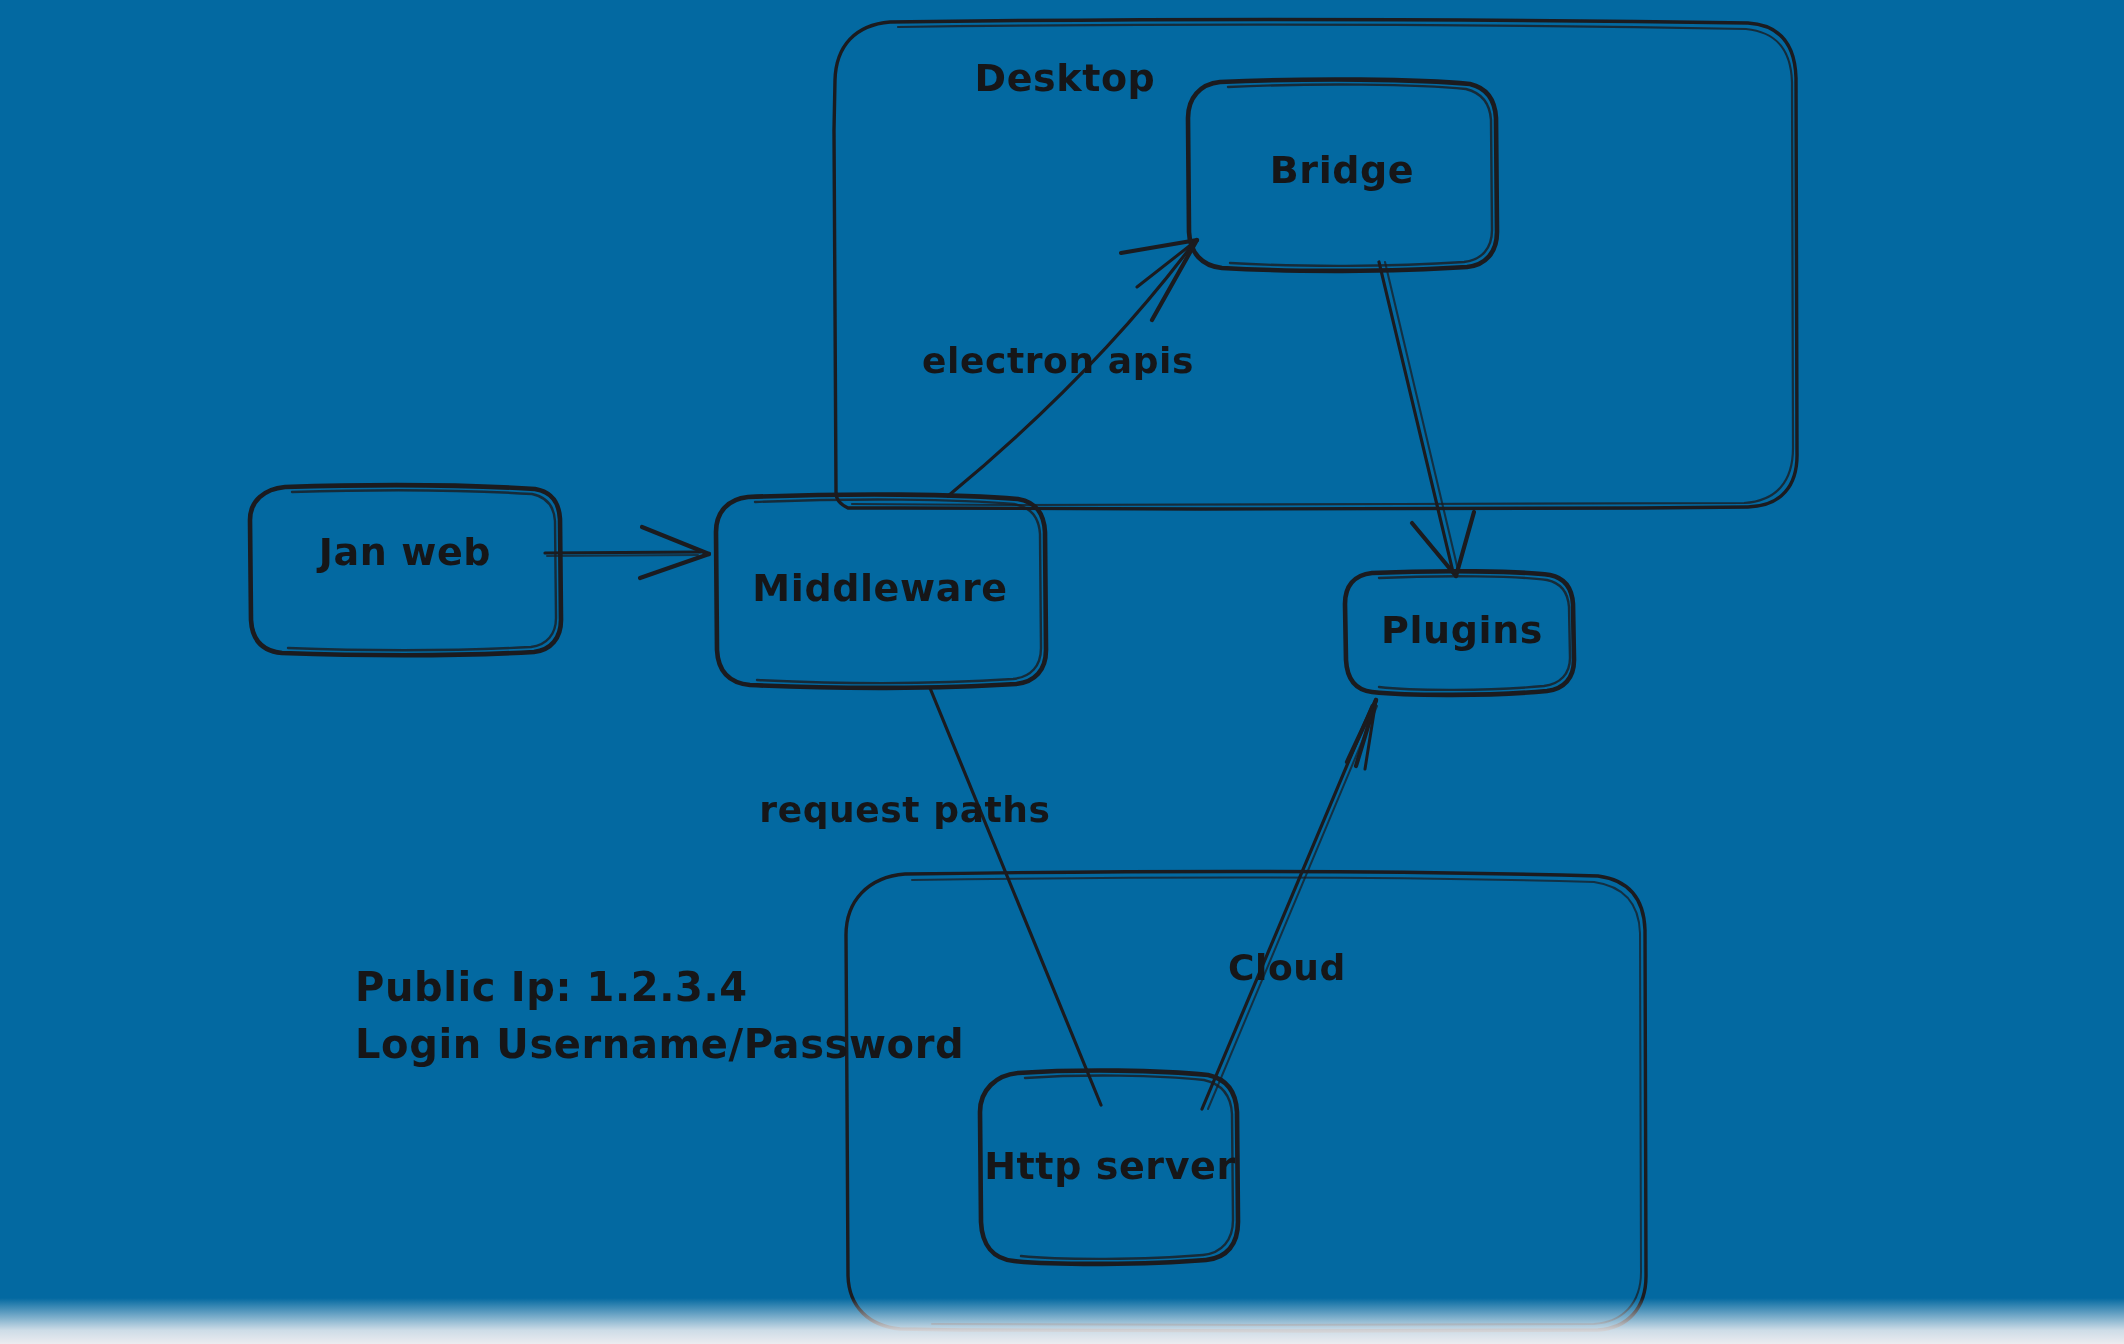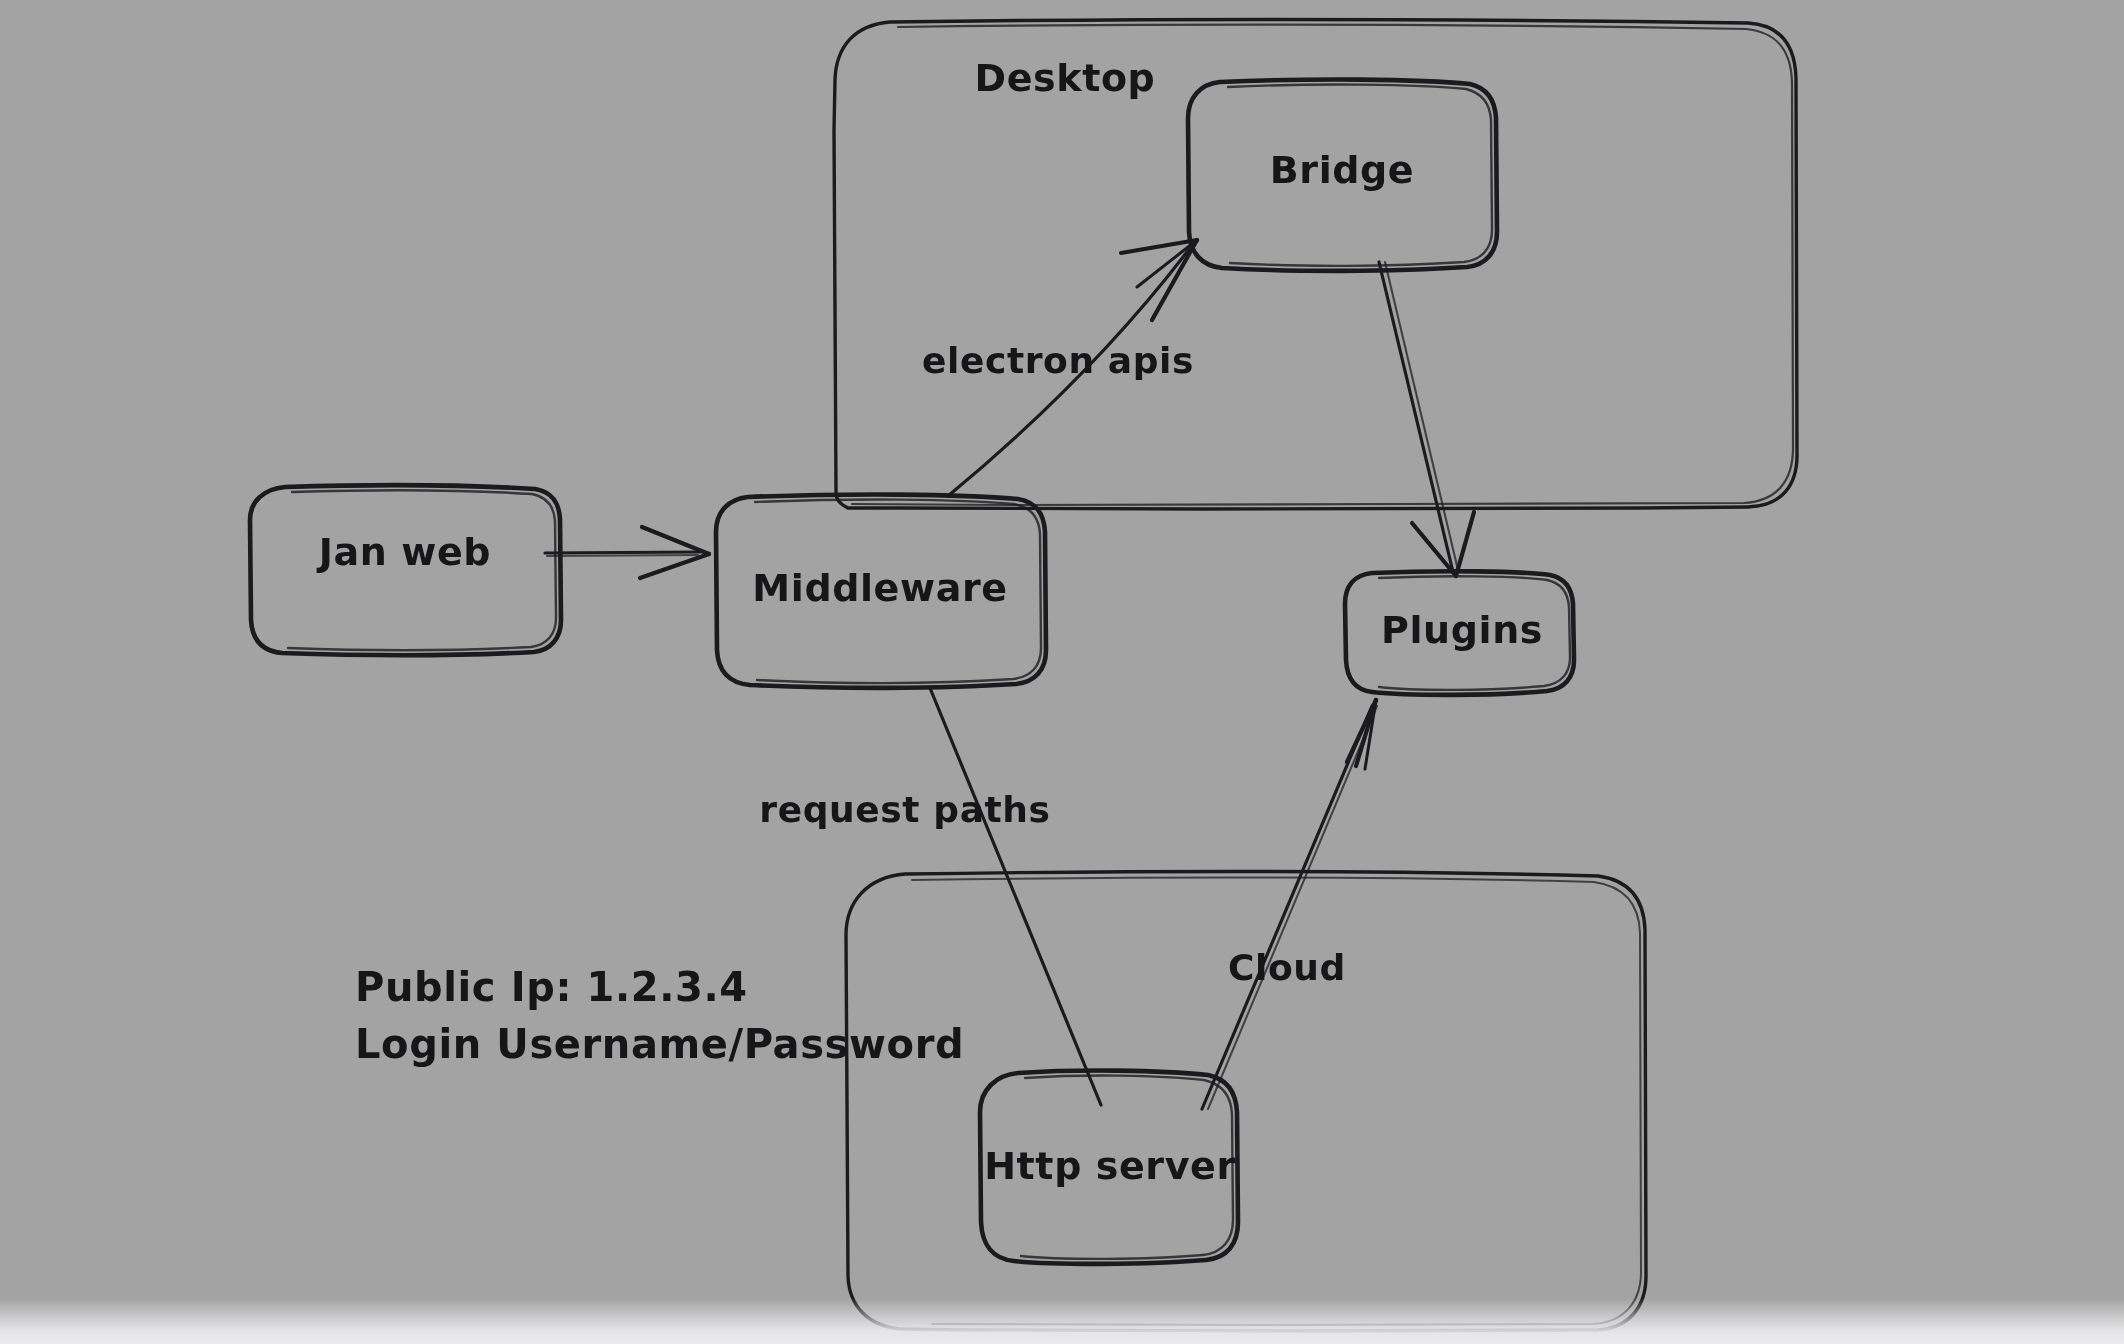--- a/index.html
+++ b/index.html
@@ -8,21 +8,21 @@
     padding: 0;
     background: #ffffff;
   }
   body {
     font-family: "DejaVu Sans", sans-serif;
   }
   #canvas-root {
     position: relative;
     width: 2124px;
     height: 1344px;
-    background: #a3a3a3;
+    background: #0369a1;
     overflow: hidden;
   }
   #diagram-svg {
     position: absolute;
     inset: 0;
     width: 2124px;
     height: 1344px;
     display: block;
   }
   .sketch-stroke {

